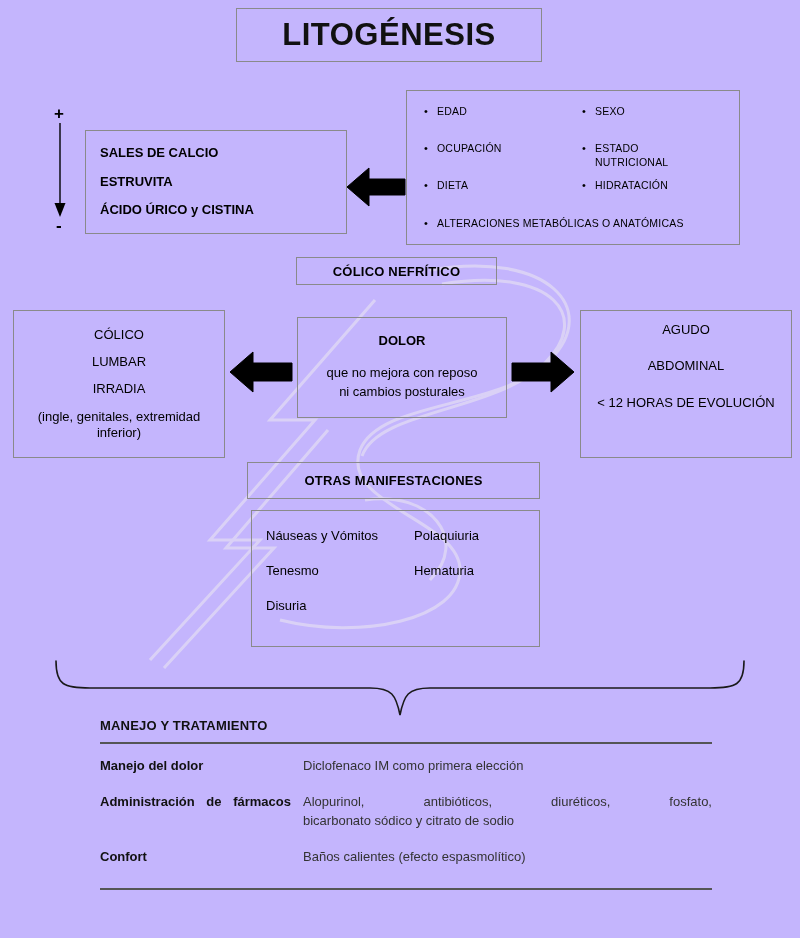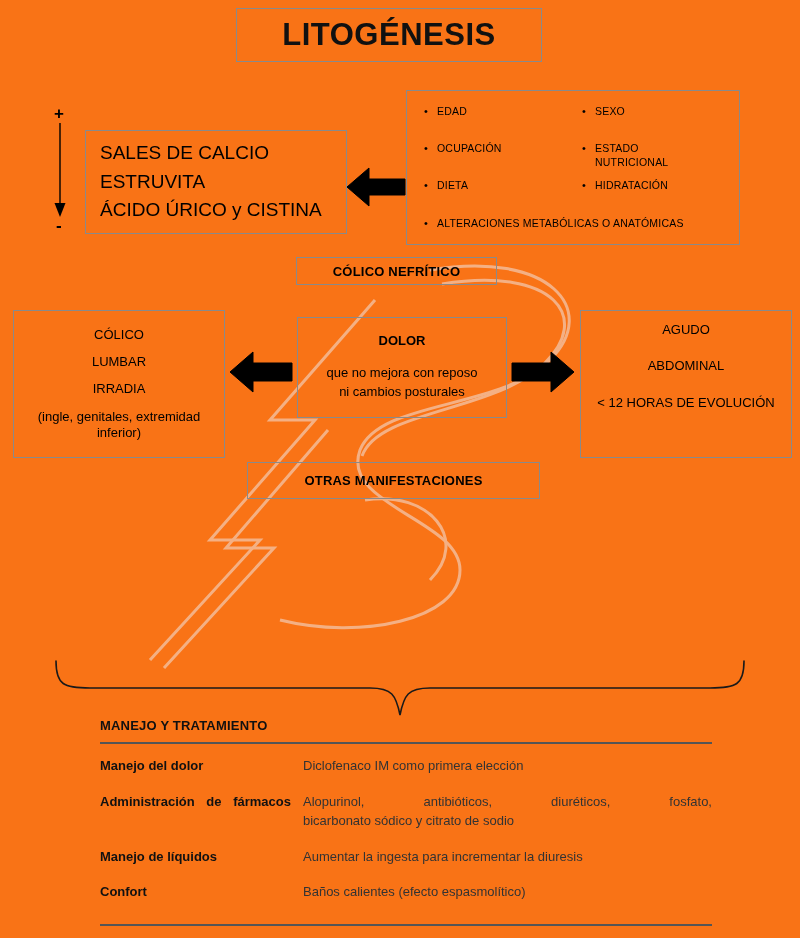--- a/index.html
+++ b/index.html
@@ -9,21 +9,21 @@
   }
   body {
     font-family: "Liberation Sans", sans-serif;
     color: #000000;
   }
   #canvas {
     position: relative;
     width: 800px;
     height: 938px;
     overflow: hidden;
-    background: #f97316;
+    background: #c4b5fd;
   }
 
   
   .watermark {
     position: absolute;
     left: 130px;
     top: 240px;
     width: 560px;
     height: 440px;
     pointer-events: none;
@@ -90,22 +90,23 @@
   
   #stones-box {
     left: 85px;
     top: 130px;
     width: 262px;
     height: 104px;
     padding: 8px 0 8px 14px;
     justify-content: space-around;
   }
   #stones-box .line {
-    font-size: 19px;
+    font-size: 13px;
     line-height: 1.1;
+    font-weight: bold;
   }
 
   
   #factors-box {
     left: 406px;
     top: 90px;
     width: 334px;
     height: 155px;
     padding: 6px 8px;
     justify-content: flex-start;
@@ -425,20 +426,30 @@
   <div class="box" id="agudo-box">
     <div class="line">AGUDO</div>
     <div class="line">ABDOMINAL</div>
     <div class="line">&lt; 12 HORAS DE EVOLUCIÓN</div>
   </div>
 
   <div class="box" id="otras-title-box">
     <div class="label">OTRAS MANIFESTACIONES</div>
   </div>
 
+  <div class="box" id="otras-list-box">
+    <div class="manif-grid">
+      <div class="manif-item">Náuseas y Vómitos</div>
+      <div class="manif-item">Polaquiuria</div>
+      <div class="manif-item">Tenesmo</div>
+      <div class="manif-item">Hematuria</div>
+      <div class="manif-item">Disuria</div>
+      <div class="manif-item"></div>
+    </div>
+  </div>
 
   <svg id="big-brace" viewBox="0 0 700 68" xmlns="http://www.w3.org/2000/svg">
     <path d="M6 6 C 6 30, 14 33, 40 33 L 320 33 C 342 33, 346 40, 350 60 C 354 40, 358 33, 380 33 L 660 33 C 686 33, 694 30, 694 6" fill="none" stroke="#1a1a1a" stroke-width="1.6" stroke-linecap="round"></path>
   </svg>
 
   <div id="treatment">
     <div id="treatment-heading">MANEJO Y TRATAMIENTO</div>
     <div class="trt-rule"></div>
 
     <div class="trt-rows">
@@ -449,24 +460,20 @@
       </div>
 
       <div class="trt-row">
         <div class="trt-label">Administración de fármacos</div>
         <div class="trt-value just">
           <span class="l1">Alopurinol, antibióticos, diuréticos, fosfato,</span>
           <span class="l2">bicarbonato sódico y citrato de sodio</span>
         </div>
       </div>
 
-      <div class="trt-row">
-        <div class="trt-label single">Manejo de líquidos</div>
-        <div class="trt-value">Aumentar la ingesta para incrementar la diuresis</div>
-      </div>
 
       <div class="trt-row">
         <div class="trt-label single">Confort</div>
         <div class="trt-value">Baños calientes (efecto espasmolítico)</div>
       </div>
 
     </div>
 
     <div class="trt-rule"></div>
   </div>

